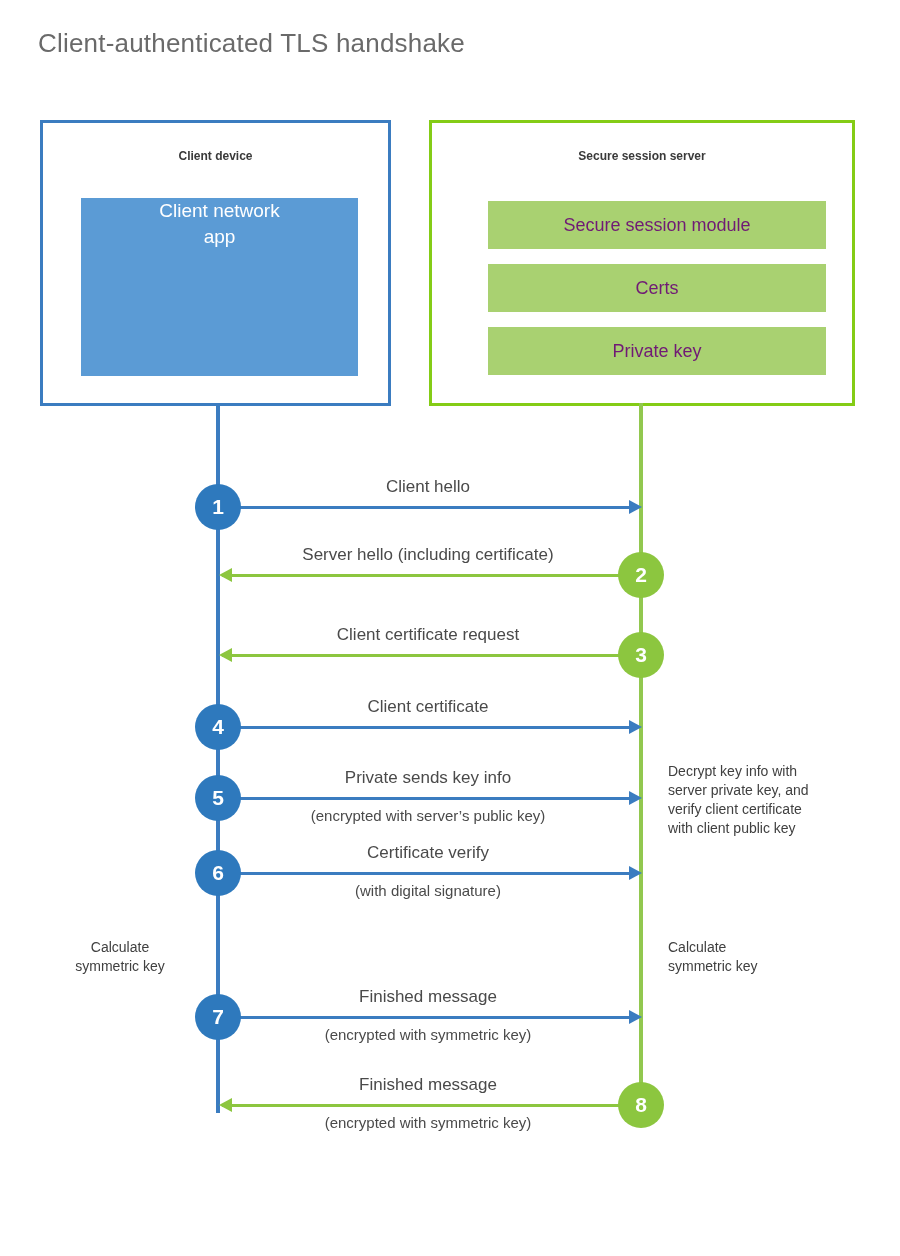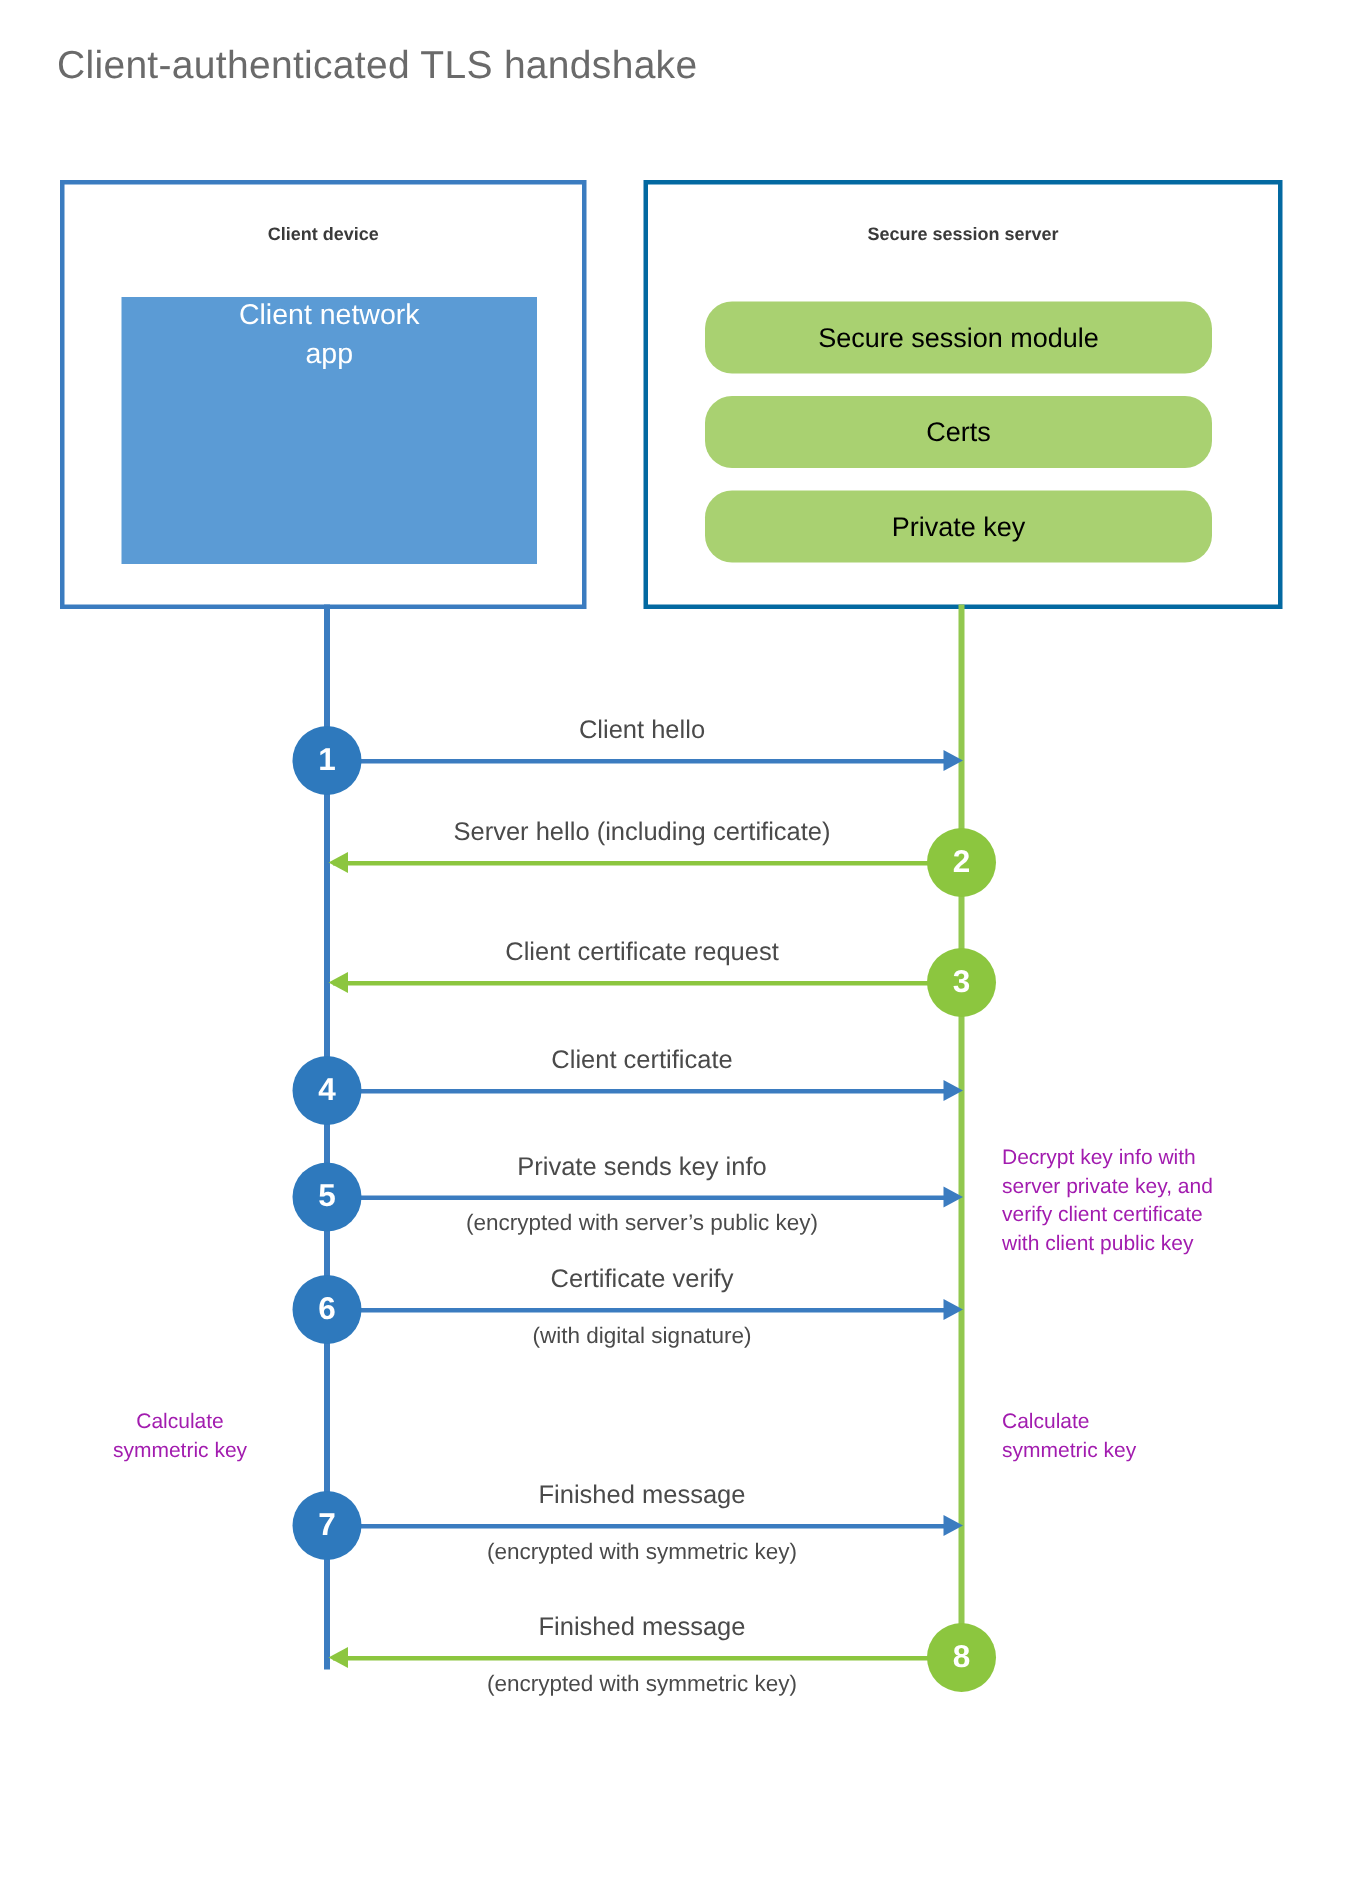--- a/index.html
+++ b/index.html
@@ -45,21 +45,21 @@
     top: 120px;
     width: 351px;
     height: 286px;
     border: 3px solid #3b7cc0;
   }
   .actor-box.server {
     left: 429px;
     top: 120px;
     width: 426px;
     height: 286px;
-    border: 3px solid #0369a1;
+    border: 3px solid #84cc16;
   }
   .actor-title {
     position: absolute;
     top: 26px;
     left: 0;
     right: 0;
     text-align: center;
     font-size: 12px;
     font-weight: bold;
     color: #3a3a3a;
@@ -77,32 +77,31 @@
     font-size: 19px;
     display: flex;
     align-items: flex-start;
     justify-content: center;
     text-align: center;
     line-height: 1.35;
     box-sizing: border-box;
   }
   .server-module {
     position: absolute;
-    left: 38px;
+    left: 56px;
     width: 338px;
     height: 48px;
     background: #a9d171;
-    color: #000000;
+    color: #701a75;
     font-size: 18px;
     display: flex;
     align-items: center;
     justify-content: center;
     text-align: center;
     box-sizing: border-box;
-    border-radius: 18px;
   }
   .server-module.m0 { top: 78px; }
   .server-module.m1 { top: 141px; }
   .server-module.m2 { top: 204px; }
 
   
   .lifeline {
     position: absolute;
     width: 4px;
   }
@@ -195,21 +194,21 @@
   .step-badge.on-server {
     left: 618px;
     background: #8cc63f;
   }
 
   
   .annotation {
     position: absolute;
     font-size: 14px;
     line-height: 1.35;
-    color: #a21caf;
+    color: #404040;
   }
   .annotation.left-side {
     right: 700px;
     text-align: center;
     width: 160px;
   }
   .annotation.right-side {
     left: 668px;
     text-align: left;
     width: 180px;

